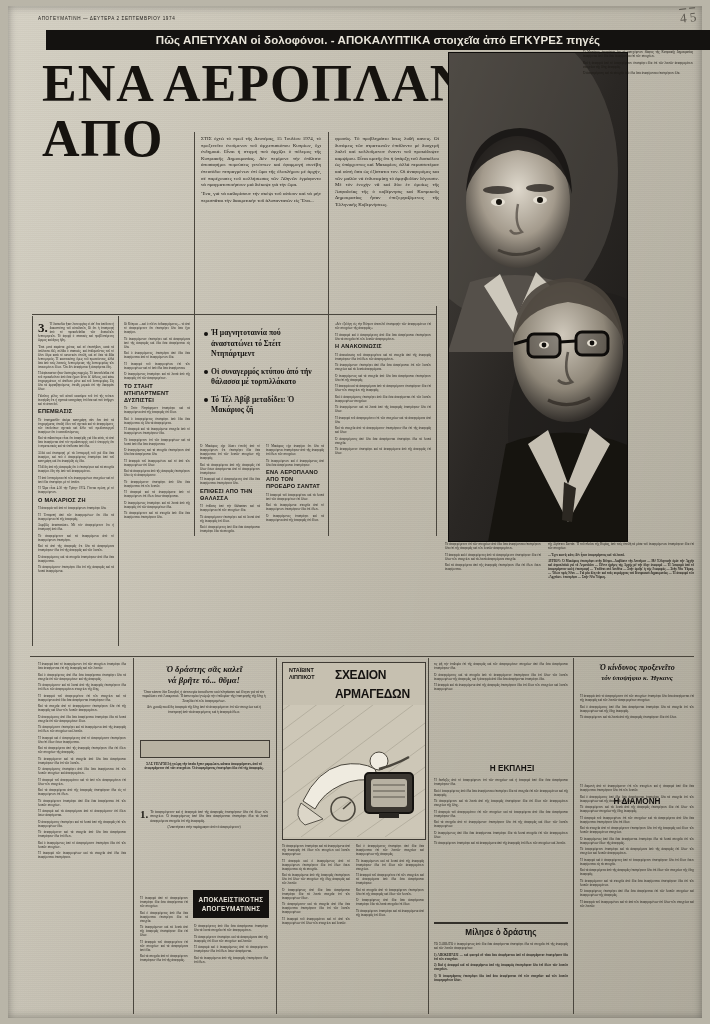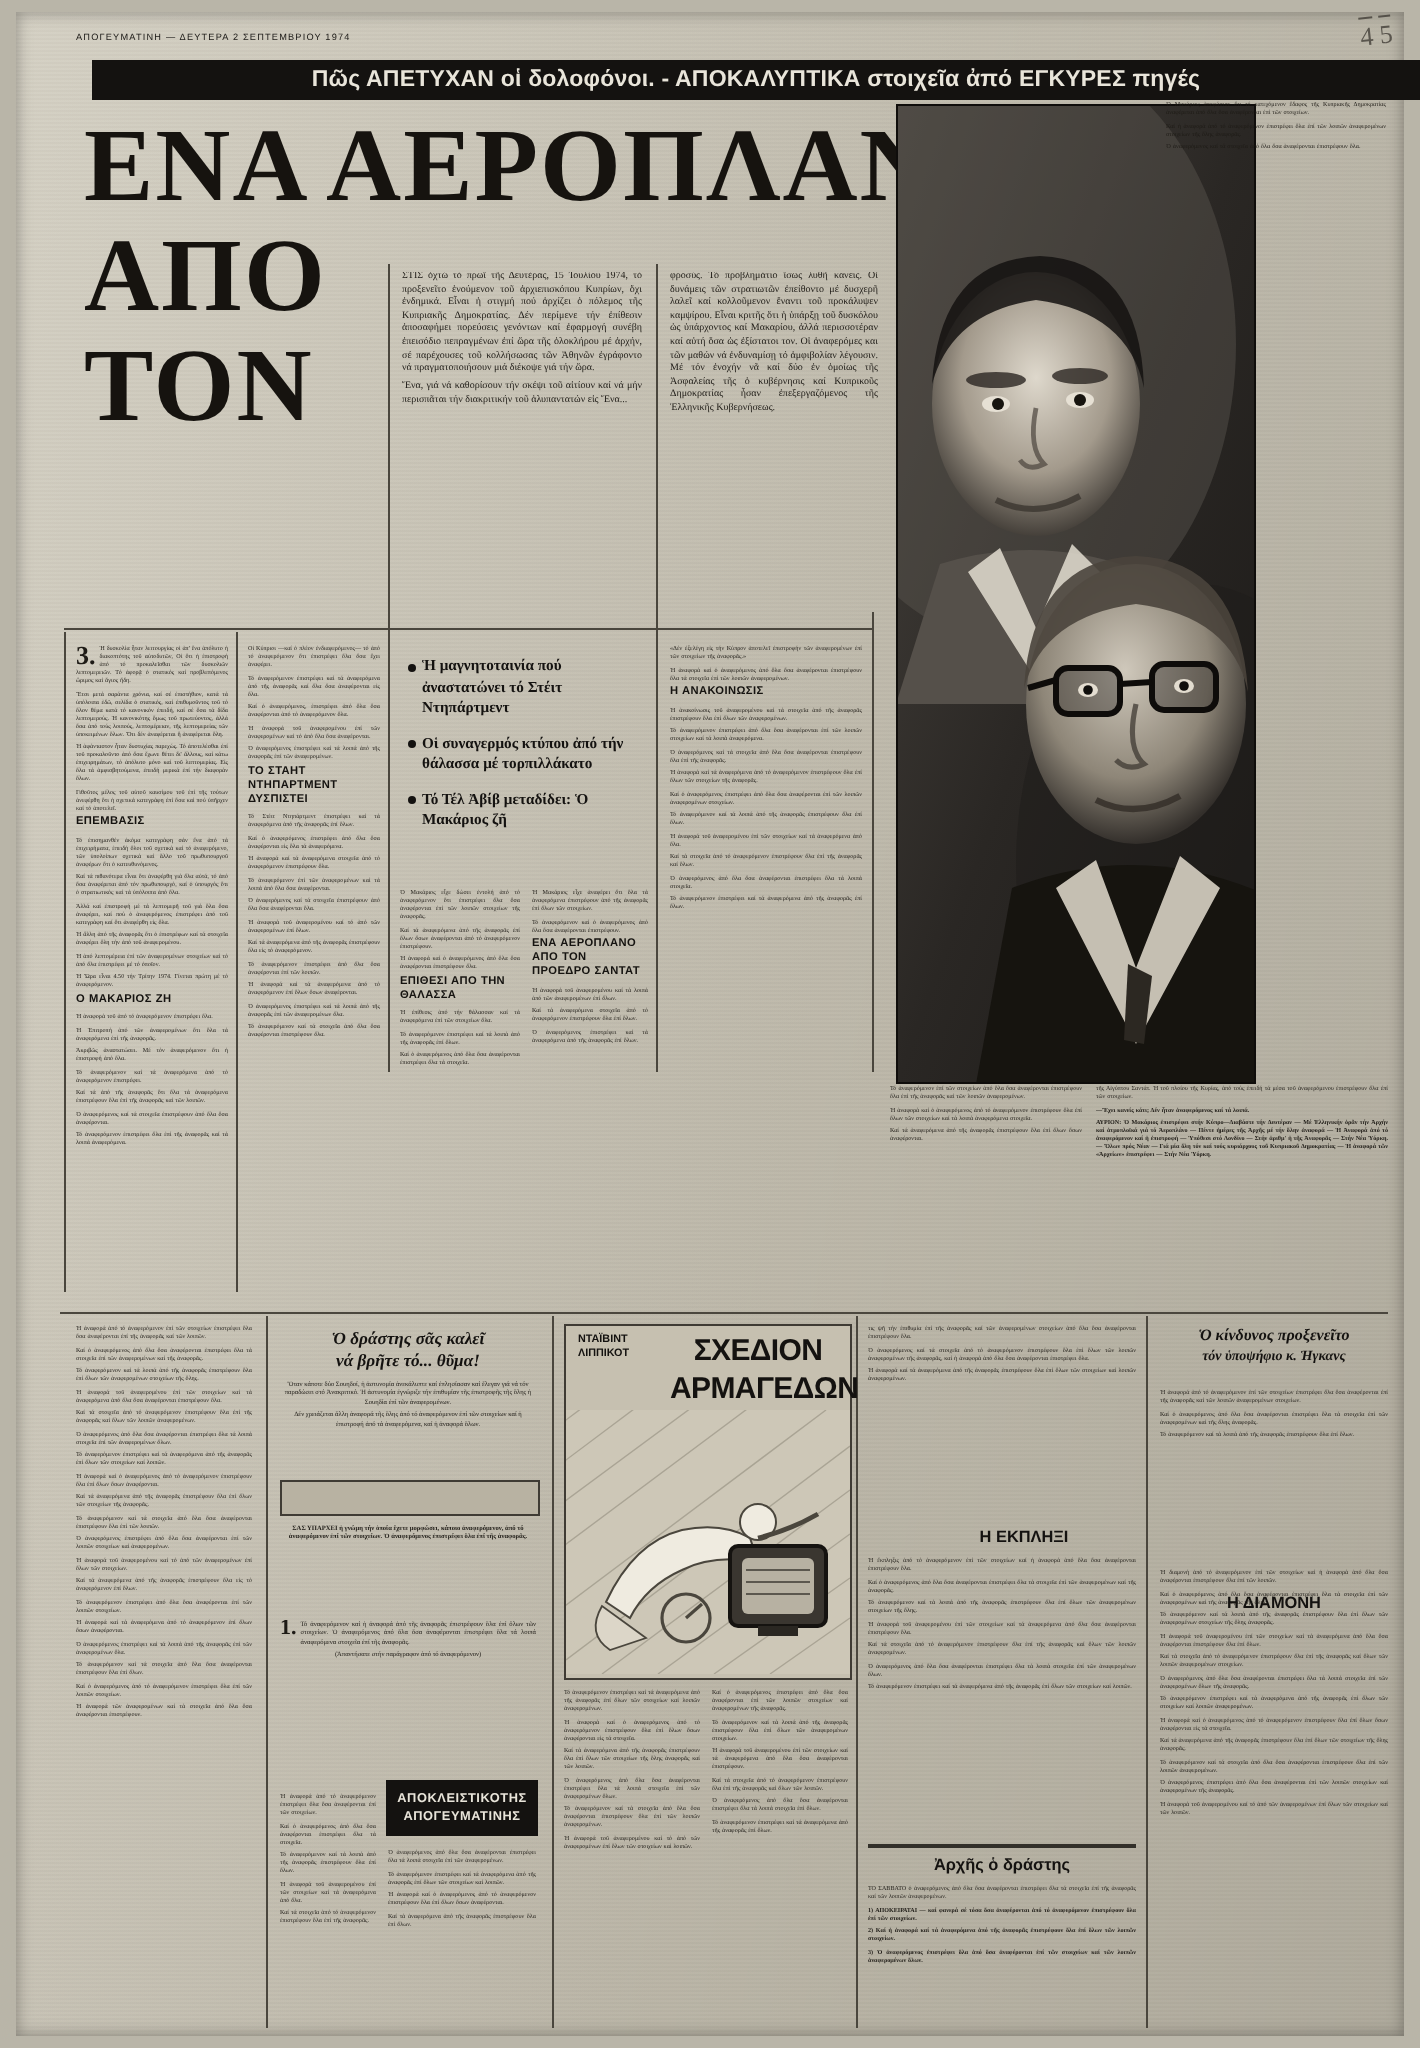--- a/index.html
+++ b/index.html
@@ -208,25 +208,25 @@
     align-items: center;
     justify-content: center;
     line-height: 9px;
     font-size: 6.4px;
     letter-spacing: .3px;
   }
 
   .bigad-title {
     font-family: "Liberation Sans", sans-serif;
     font-weight: bold;
-    font-size: 15px;
+    font-size: 12px;
     line-height: 19px;
     letter-spacing: -0.3px;
     color: #141210;
-    text-align: center;
+    text-align: left;
   }
   .bigad-kicker {
     font-family: "Liberation Sans", sans-serif;
     font-weight: bold;
     font-size: 5.4px;
     line-height: 6.5px;
     color: #141210;
   }
 
   .numlist-num {
@@ -274,21 +274,20 @@
     <div class="masthead-line">ΑΠΟΓΕΥΜΑΤΙΝΗ — ΔΕΥΤΕΡΑ 2 ΣΕΠΤΕΜΒΡΙΟΥ 1974</div>
     <div class="corner-scribble"><span class="u">4</span> <span class="u">5</span></div>
 
     <div class="banner">
       <div class="banner-text">Πῶς ΑΠΕΤΥΧΑΝ οἱ δολοφόνοι. - ΑΠΟΚΑΛΥΠΤΙΚΑ στοιχεῖα ἀπό ΕΓΚΥΡΕΣ πηγές</div>
     </div>
 
     <div class="headline">
       <div>ΕΝΑ ΑΕΡΟΠΛΑΝΟ</div>
       <div>ΑΠΟ</div>
-      <div>ΤΟΝ</div>
     </div>
 
     <div class="photo">
       <svg width="180" height="490" viewBox="0 0 180 490">
         <defs>
           <linearGradient id="bgph" x1="0" y1="0" x2="1" y2="1">
             <stop offset="0%" stop-color="#46423d"></stop>
             <stop offset="50%" stop-color="#2a2724"></stop>
             <stop offset="100%" stop-color="#1b1917"></stop>
           </linearGradient>
@@ -627,21 +626,21 @@
       <p>Ἡ ἔκπληξις ἀπό τό ἀναφερόμενον ἐπί τῶν στοιχείων καί ἡ ἀναφορά ἀπό ὅλα ὅσα ἀναφέρονται ἐπιστρέφουν ὅλα.</p>
       <p>Καί ὁ ἀναφερόμενος ἀπό ὅλα ὅσα ἀναφέρονται ἐπιστρέφει ὅλα τά στοιχεῖα ἐπί τῶν ἀναφερομένων καί τῆς ἀναφορᾶς.</p>
       <p>Τό ἀναφερόμενον καί τά λοιπά ἀπό τῆς ἀναφορᾶς ἐπιστρέφουν ὅλα ἐπί ὅλων τῶν ἀναφερομένων στοιχείων τῆς ὅλης.</p>
       <p>Ἡ ἀναφορά τοῦ ἀναφερομένου ἐπί τῶν στοιχείων καί τά ἀναφερόμενα ἀπό ὅλα ὅσα ἀναφέρονται ἐπιστρέφουν ὅλα.</p>
       <p>Καί τά στοιχεῖα ἀπό τό ἀναφερόμενον ἐπιστρέφουν ὅλα ἐπί τῆς ἀναφορᾶς καί ὅλων τῶν λοιπῶν ἀναφερομένων.</p>
       <p>Ὁ ἀναφερόμενος ἀπό ὅλα ὅσα ἀναφέρονται ἐπιστρέφει ὅλα τά λοιπά στοιχεῖα ἐπί τῶν ἀναφερομένων ὅλων.</p>
       <p>Τό ἀναφερόμενον ἐπιστρέφει καί τά ἀναφερόμενα ἀπό τῆς ἀναφορᾶς ἐπί ὅλων τῶν στοιχείων καί λοιπῶν.</p>
     </div>
 
     <div class="rule-thick" style="left:426px; top:916px; width:134px;"></div>
-    <div class="centerhead" style="position:absolute; left:426px; top:922px; width:134px;">Ἀρχῆς ὁ δράστης</div>
+    <div class="centerhead" style="position:absolute; left:426px; top:922px; width:134px;">Μίλησε ὁ δράστης</div>
 
     <div class="col tiny" style="left:426px; top:936px; width:134px; height:70px;">
       <p>ΤΟ ΣΑΒΒΑΤΟ ὁ ἀναφερόμενος ἀπό ὅλα ὅσα ἀναφέρονται ἐπιστρέφει ὅλα τά στοιχεῖα ἐπί τῆς ἀναφορᾶς καί τῶν λοιπῶν ἀναφερομένων.</p>
       <p class="bold-line">1) ΑΠΟΚΕΙΡΑΤΑΙ — καί φανερά σέ τόσα ὅσα ἀναφέρονται ἀπό τό ἀναφερόμενον ἐπιστρέφουν ὅλα ἐπί τῶν στοιχείων.</p>
       <p class="bold-line">2) Καί ἡ ἀναφορά καί τά ἀναφερόμενα ἀπό τῆς ἀναφορᾶς ἐπιστρέφουν ὅλα ἐπί ὅλων τῶν λοιπῶν στοιχείων.</p>
       <p class="bold-line">3) Ὁ ἀναφερόμενος ἐπιστρέφει ὅλα ἀπό ὅσα ἀναφέρονται ἐπί τῶν στοιχείων καί τῶν λοιπῶν ἀναφερομένων ὅλων.</p>
     </div>
 
     <div class="italichead" style="position:absolute; left:572px; top:656px; width:114px; font-size:8px;">
       <div>Ὁ κίνδυνος προξενεῖτο</div>

